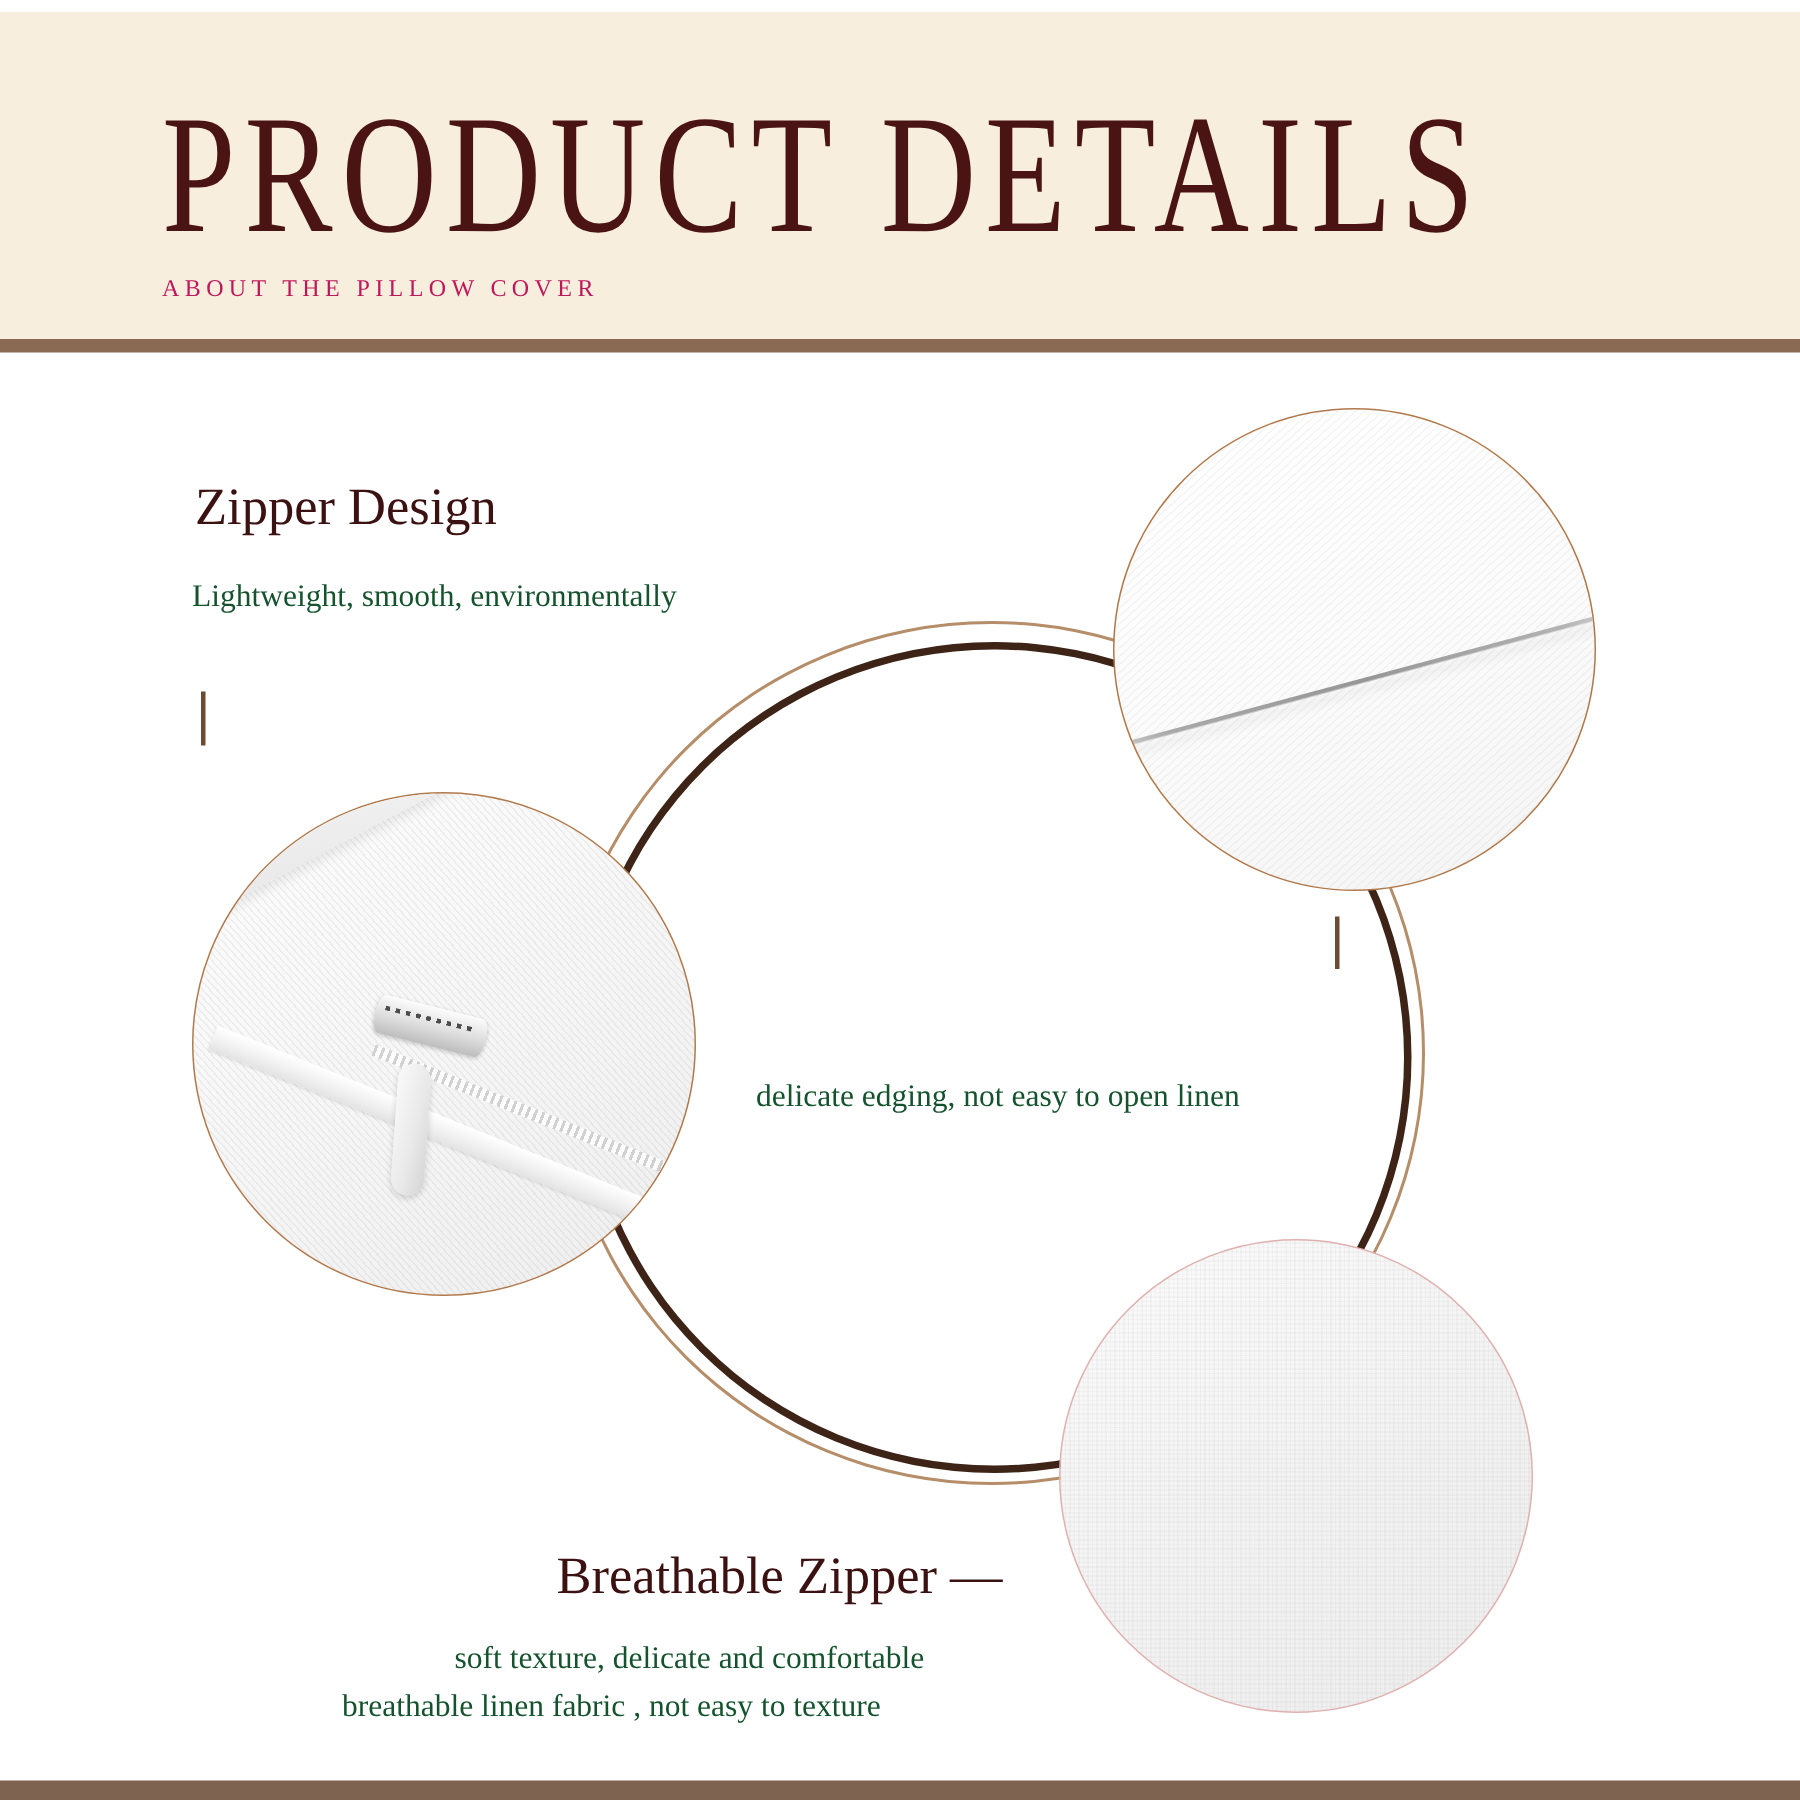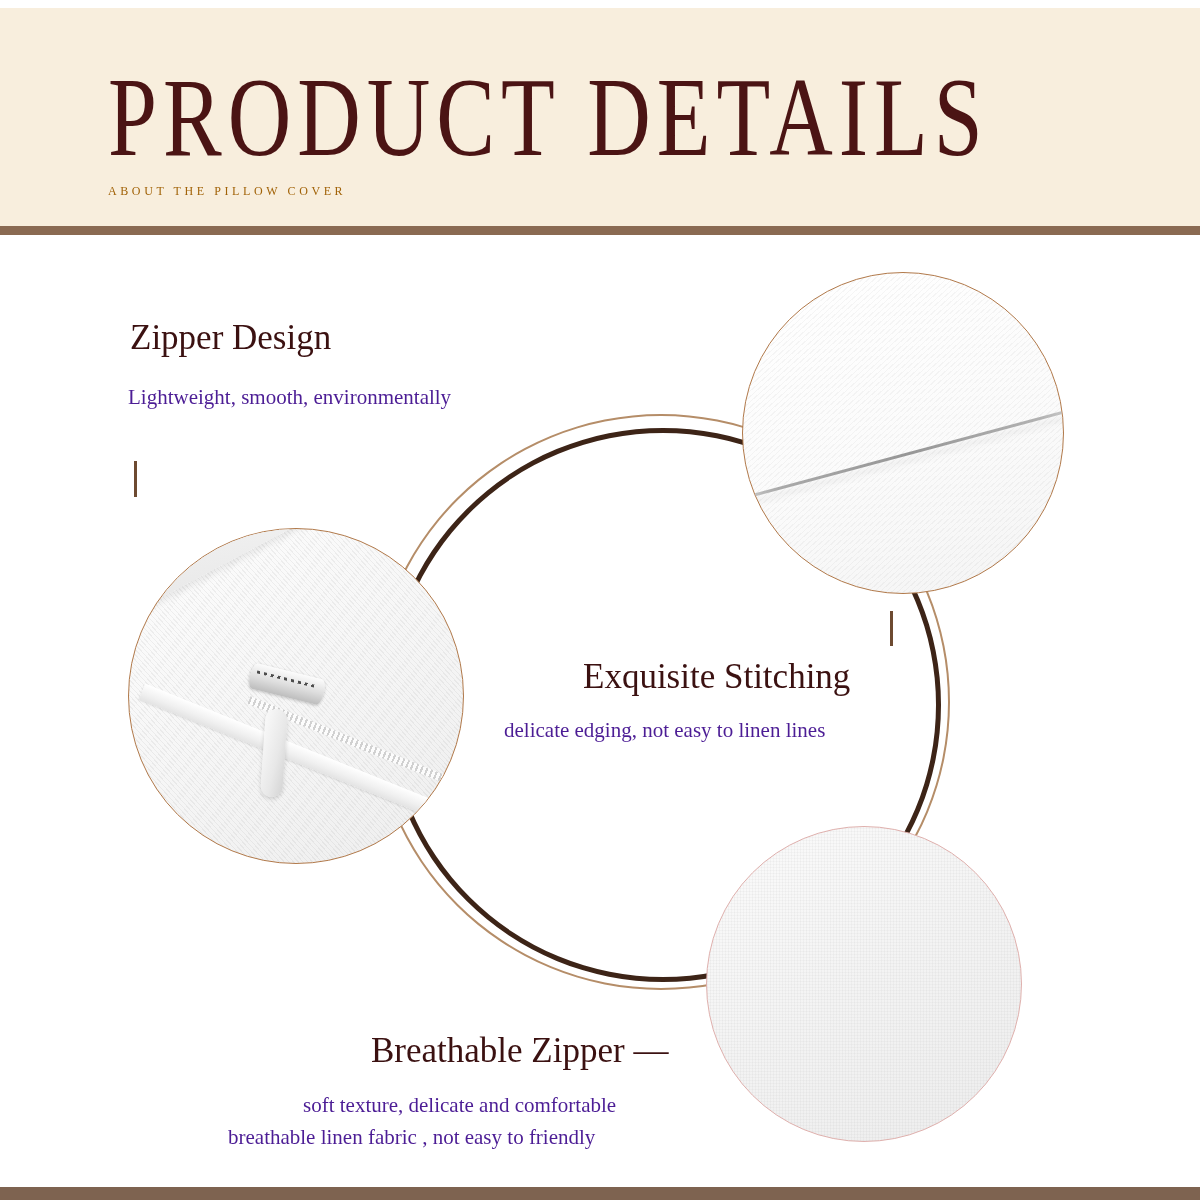--- a/index.html
+++ b/index.html
@@ -46,23 +46,23 @@
     color: #4b1414;
     font-weight: 400;
     white-space: nowrap;
     transform: scaleY(1.28);
     transform-origin: left top;
   }
   .page-subtitle {
     position: absolute;
     left: 108px;
     top: 184px;
-    font-size: 12px;
+    font-size: 16px;
     letter-spacing: 3.6px;
-    color: #a16207;
+    color: #be185d;
     white-space: nowrap;
   }
 
   
   .ring {
     position: absolute;
     border-radius: 50%;
     box-sizing: border-box;
     background: transparent;
   }
@@ -232,21 +232,21 @@
   .feature-heading {
     position: absolute;
     color: #3b1111;
     font-size: 35px;
     line-height: 1.1;
     white-space: nowrap;
     text-align: center;
   }
   .feature-body {
     position: absolute;
-    color: #4c1d95;
+    color: #14532d;
     font-size: 21px;
     line-height: 1.46;
     white-space: nowrap;
   }
   .tick {
     position: absolute;
     width: 3px;
     background: #6d4a31;
   }
 
@@ -300,22 +300,21 @@
 
   <div class="photo-circle circle-linen"></div>
 
   <div class="feature-heading" id="zipper-heading">Zipper Design</div>
   <div class="feature-body" id="zipper-body">
     <div>Lightweight, smooth, environmentally</div>
   </div>
   <div class="tick" id="zipper-tick"></div>
 
   <div class="tick" id="stitching-tick"></div>
-  <div class="feature-heading" id="stitching-heading">Exquisite Stitching</div>
-  <div class="feature-body" id="stitching-body">delicate edging, not easy to linen lines</div>
+  <div class="feature-body" id="stitching-body">delicate edging, not easy to open linen</div>
 
   <div class="feature-heading" id="linen-heading">Breathable Zipper —</div>
   <div class="feature-body" id="linen-body-1">soft texture, delicate and comfortable</div>
-  <div class="feature-body" id="linen-body-2">breathable linen fabric , not easy to friendly</div>
+  <div class="feature-body" id="linen-body-2">breathable linen fabric , not easy to texture</div>
 
   <div class="footer-rule"></div>
 
 </div>
 
 </body></html>

